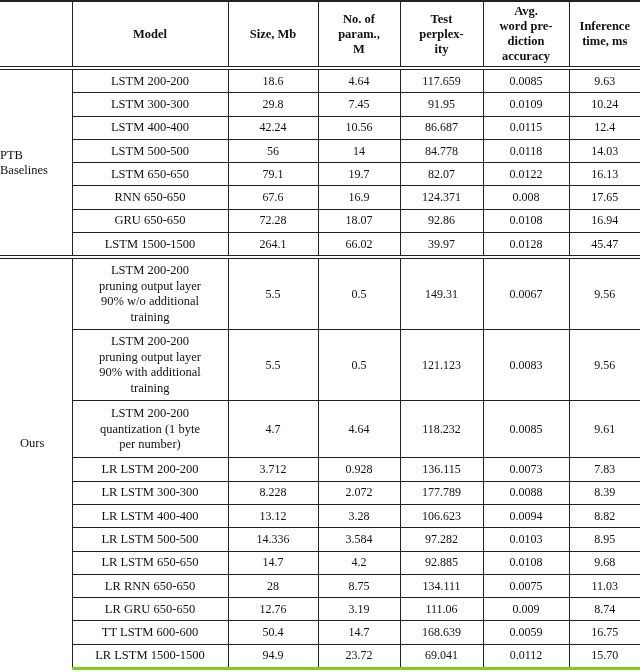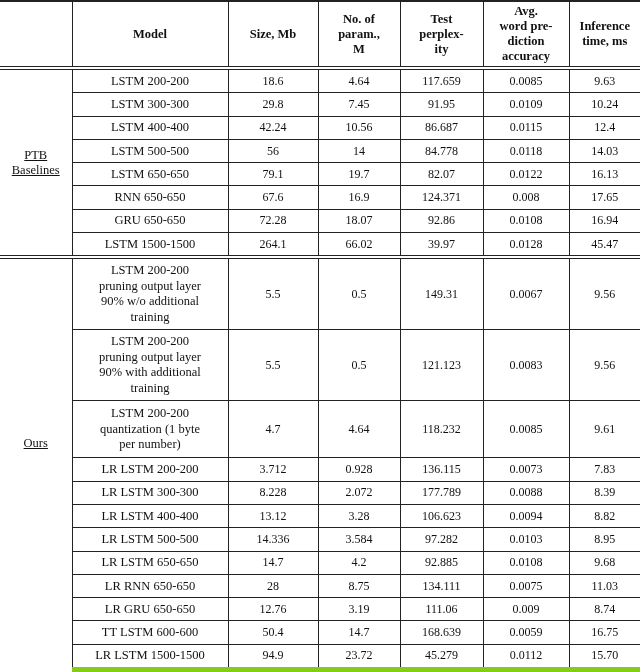--- a/index.html
+++ b/index.html
@@ -47,42 +47,41 @@
       border-top: 2px solid #222;
     }
     th.group-head, td.group {
       border-left: none;
       text-align: left;
       padding-left: 8px;
     }
     td.group {
       border-top: none;
       border-bottom: none;
-      text-align: center;
+      text-align: left;
       padding: 0;
-      text-decoration: underline;
     }
     th:last-child, td:last-child {
       border-right: none;
     }
     tr.row td { height: 22.3px; }
     tr.row-tall td { height: 70px; line-height: 15.5px; }
     tr.row-med td { height: 56px; line-height: 15.5px; }
     tr.sep td {
       height: 0;
       padding: 0;
       border-left: none;
       border-right: none;
       border-top: 1.5px solid #222;
       border-bottom: 1.5px solid #222;
       line-height: 0;
       font-size: 0;
     }
     tr.sep td.spacer { height: 2px; }
-    tr.last td { border-bottom: 8px solid #84cc16; }
+    tr.last td { border-bottom: 3px solid #84cc16; }
     .num { font-size: 12px; }
   </style>
 </head>
 <body>
 
 <table>
   <colgroup>
     <col class="c0">
       <col class="c1">
       <col class="c2">
@@ -190,21 +189,21 @@
       <td class="num">39.97</td>
       <td class="num">0.0128</td>
       <td class="num">45.47</td>
     </tr>
 
     <tr class="sep">
         <td class="spacer" colspan="7"></td>
       </tr>
 
     <tr class="row-tall">
-      <td class="group" rowspan="3" style="vertical-align: bottom; padding-bottom: 6px;">
+      <td class="group" rowspan="3" style="vertical-align: bottom; padding-bottom: 6px; padding-left: 20px;">
         <span>Ours</span>
       </td>
       <td>
         <span>LSTM 200-200</span><br>
         <span>pruning output layer</span><br>
         <span>90% w/o additional</span><br>
         <span>training</span>
       </td>
       <td class="num">5.5</td>
       <td class="num">0.5</td>
@@ -299,18 +298,18 @@
       <td class="num">50.4</td>
       <td class="num">14.7</td>
       <td class="num">168.639</td>
       <td class="num">0.0059</td>
       <td class="num">16.75</td>
     </tr>
     <tr class="row last">
       <td>LR LSTM 1500-1500</td>
       <td class="num">94.9</td>
       <td class="num">23.72</td>
-      <td class="num">45.279</td>
+      <td class="num">69.041</td>
       <td class="num">0.0112</td>
       <td class="num">15.70</td>
     </tr>
   </tbody>
 </table>
 
 </body></html>

